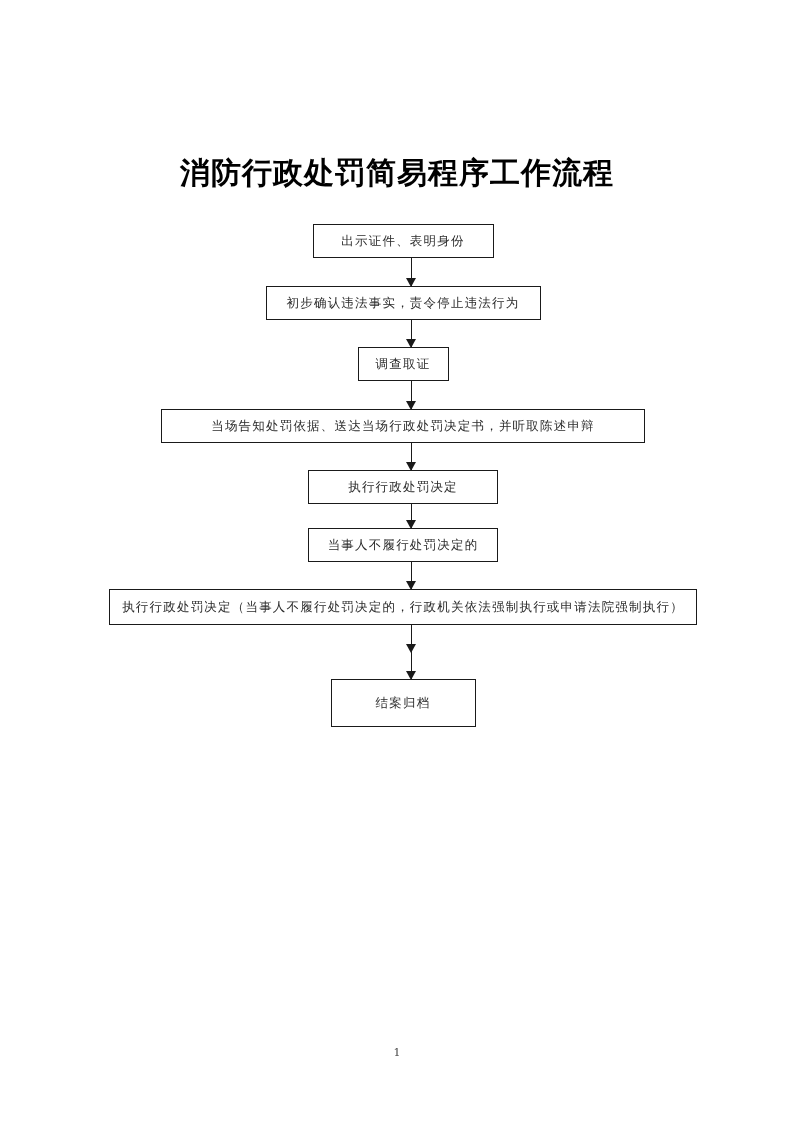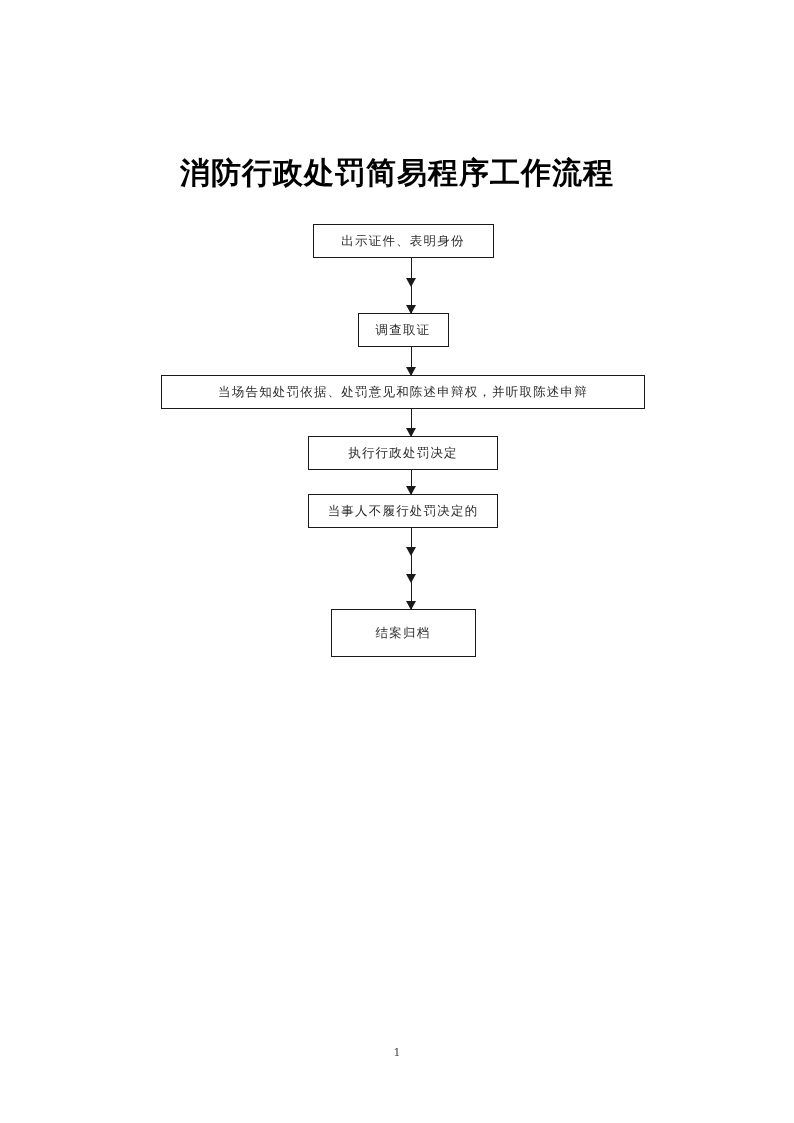--- a/index.html
+++ b/index.html
@@ -140,37 +140,40 @@
 
     <div class="flow-row">
       <div class="node w-n1">出示证件、表明身份</div>
     </div>
     <div class="connector">
       <div class="stem gap-1">
         <span class="head"></span>
       </div>
     </div>
 
+    <div class="flow-row">
+      <div class="node w-n2">初步确认违法事实，责令停止违法行为</div>
+    </div>
     <div class="connector">
       <div class="stem gap-2">
         <span class="head"></span>
       </div>
     </div>
 
     <div class="flow-row">
       <div class="node w-n3">调查取证</div>
     </div>
     <div class="connector">
       <div class="stem gap-3">
         <span class="head"></span>
       </div>
     </div>
 
     <div class="flow-row">
-      <div class="node w-n4">当场告知处罚依据、处罚意见和陈述申辩权，并听取陈述申辩</div>
+      <div class="node w-n4">当场告知处罚依据、送达当场行政处罚决定书，并听取陈述申辩</div>
     </div>
     <div class="connector">
       <div class="stem gap-4">
         <span class="head"></span>
       </div>
     </div>
 
     <div class="flow-row">
       <div class="node w-n5">执行行政处罚决定</div>
     </div>
@@ -182,20 +185,23 @@
 
     <div class="flow-row">
       <div class="node w-n6">当事人不履行处罚决定的</div>
     </div>
     <div class="connector">
       <div class="stem gap-6">
         <span class="head"></span>
       </div>
     </div>
 
+    <div class="flow-row">
+      <div class="node w-n7">执行行政处罚决定（当事人不履行处罚决定的，行政机关依法强制执行或申请法院强制执行）</div>
+    </div>
     <div class="connector">
       <div class="stem gap-7">
         <span class="head"></span>
       </div>
     </div>
 
     <div class="connector">
       <div class="stem gap-8">
         <span class="head"></span>
       </div>

